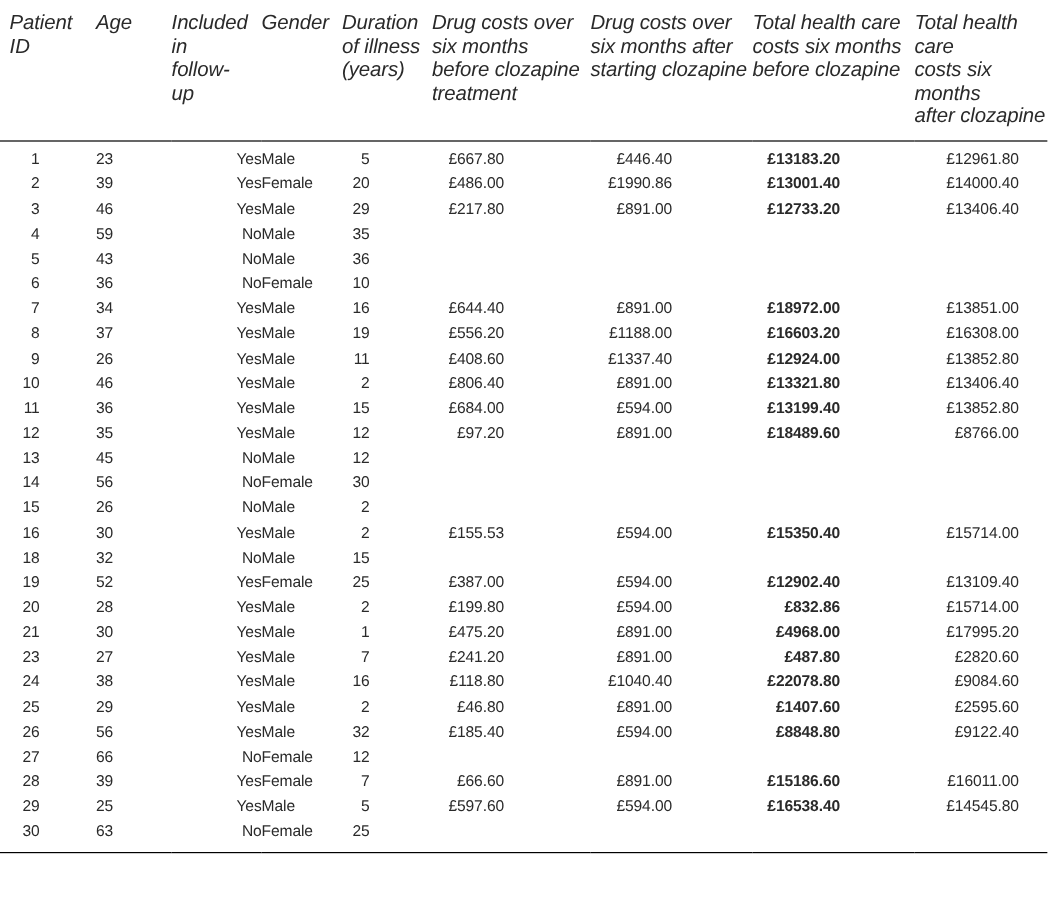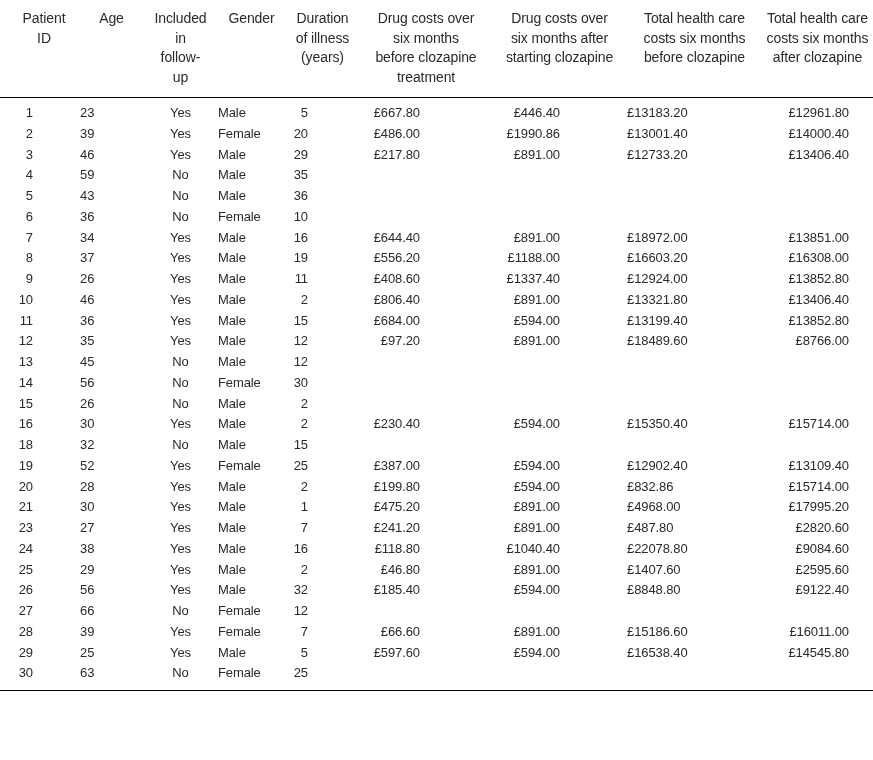--- a/index.html
+++ b/index.html
@@ -15,50 +15,51 @@
     color: #2a2a2a;
   }
   table {
     border-collapse: collapse;
     table-layout: fixed;
     width: 873px;
     border-bottom: 1.5px solid #000;
   }
   thead th {
     font-weight: normal;
-    text-align: center;
+    text-align: left;
     vertical-align: top;
-    font-size: 14px;
+    font-size: 17px;
     line-height: 19.5px;
     padding: 9px 0 10px 0;
     white-space: pre-line;
     border-bottom: 1.5px solid #000;
     letter-spacing: -0.1px;
+    font-style: italic;
   }
   td {
     font-size: 13px;
     line-height: 20.75px;
     padding: 0;
     white-space: nowrap;
     overflow: hidden;
     letter-spacing: -0.1px;
   }
   tbody tr:first-child td { padding-top: 5px; }
   tbody tr:last-child td  { padding-bottom: 6px; }
 
   
   .c0 { padding-left: 8px; }
   td.c0 { text-align: right; padding-right: 47px; }
   td.c1 { text-align: left; }
-  td.c2 { text-align: center; }
+  td.c2 { text-align: right; }
   td.c3 { text-align: left; }
   td.c4 { text-align: right; padding-right: 52px; }
   td.c5 { text-align: right; padding-right: 72px; }
   td.c6 { text-align: right; padding-right: 67px; }
-  td.c7 { text-align: left; padding-right: 62px; }
+  td.c7 { text-align: right; padding-right: 62px; font-weight: bold; }
   td.c8 { text-align: right; padding-right: 24px; }
 </style>
 </head>
 <body>
 
 <table>
   <colgroup>
     <col style="width:80px">
     <col style="width:63px">
     <col style="width:75px">
@@ -262,21 +263,21 @@
         <td class="c6"></td>
         <td class="c7"></td>
         <td class="c8"></td>
       </tr>
       <tr>
         <td class="c0">16</td>
         <td class="c1">30</td>
         <td class="c2">Yes</td>
         <td class="c3">Male</td>
         <td class="c4">2</td>
-        <td class="c5">£230.40</td>
+        <td class="c5">£155.53</td>
         <td class="c6">£594.00</td>
         <td class="c7">£15350.40</td>
         <td class="c8">£15714.00</td>
       </tr>
       <tr>
         <td class="c0">18</td>
         <td class="c1">32</td>
         <td class="c2">No</td>
         <td class="c3">Male</td>
         <td class="c4">15</td>

